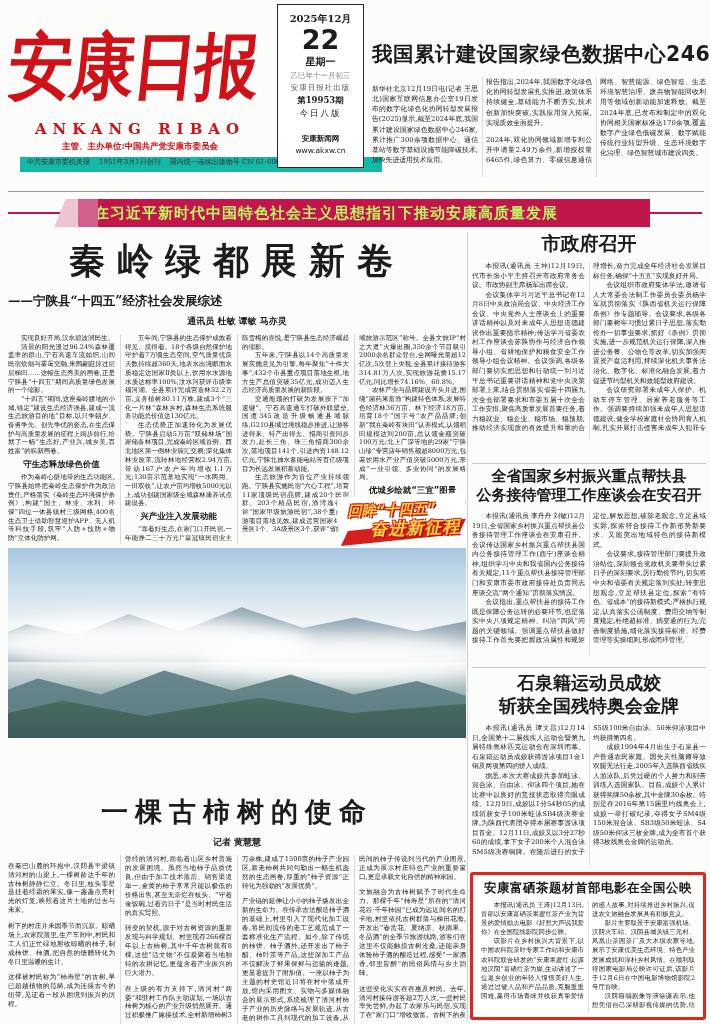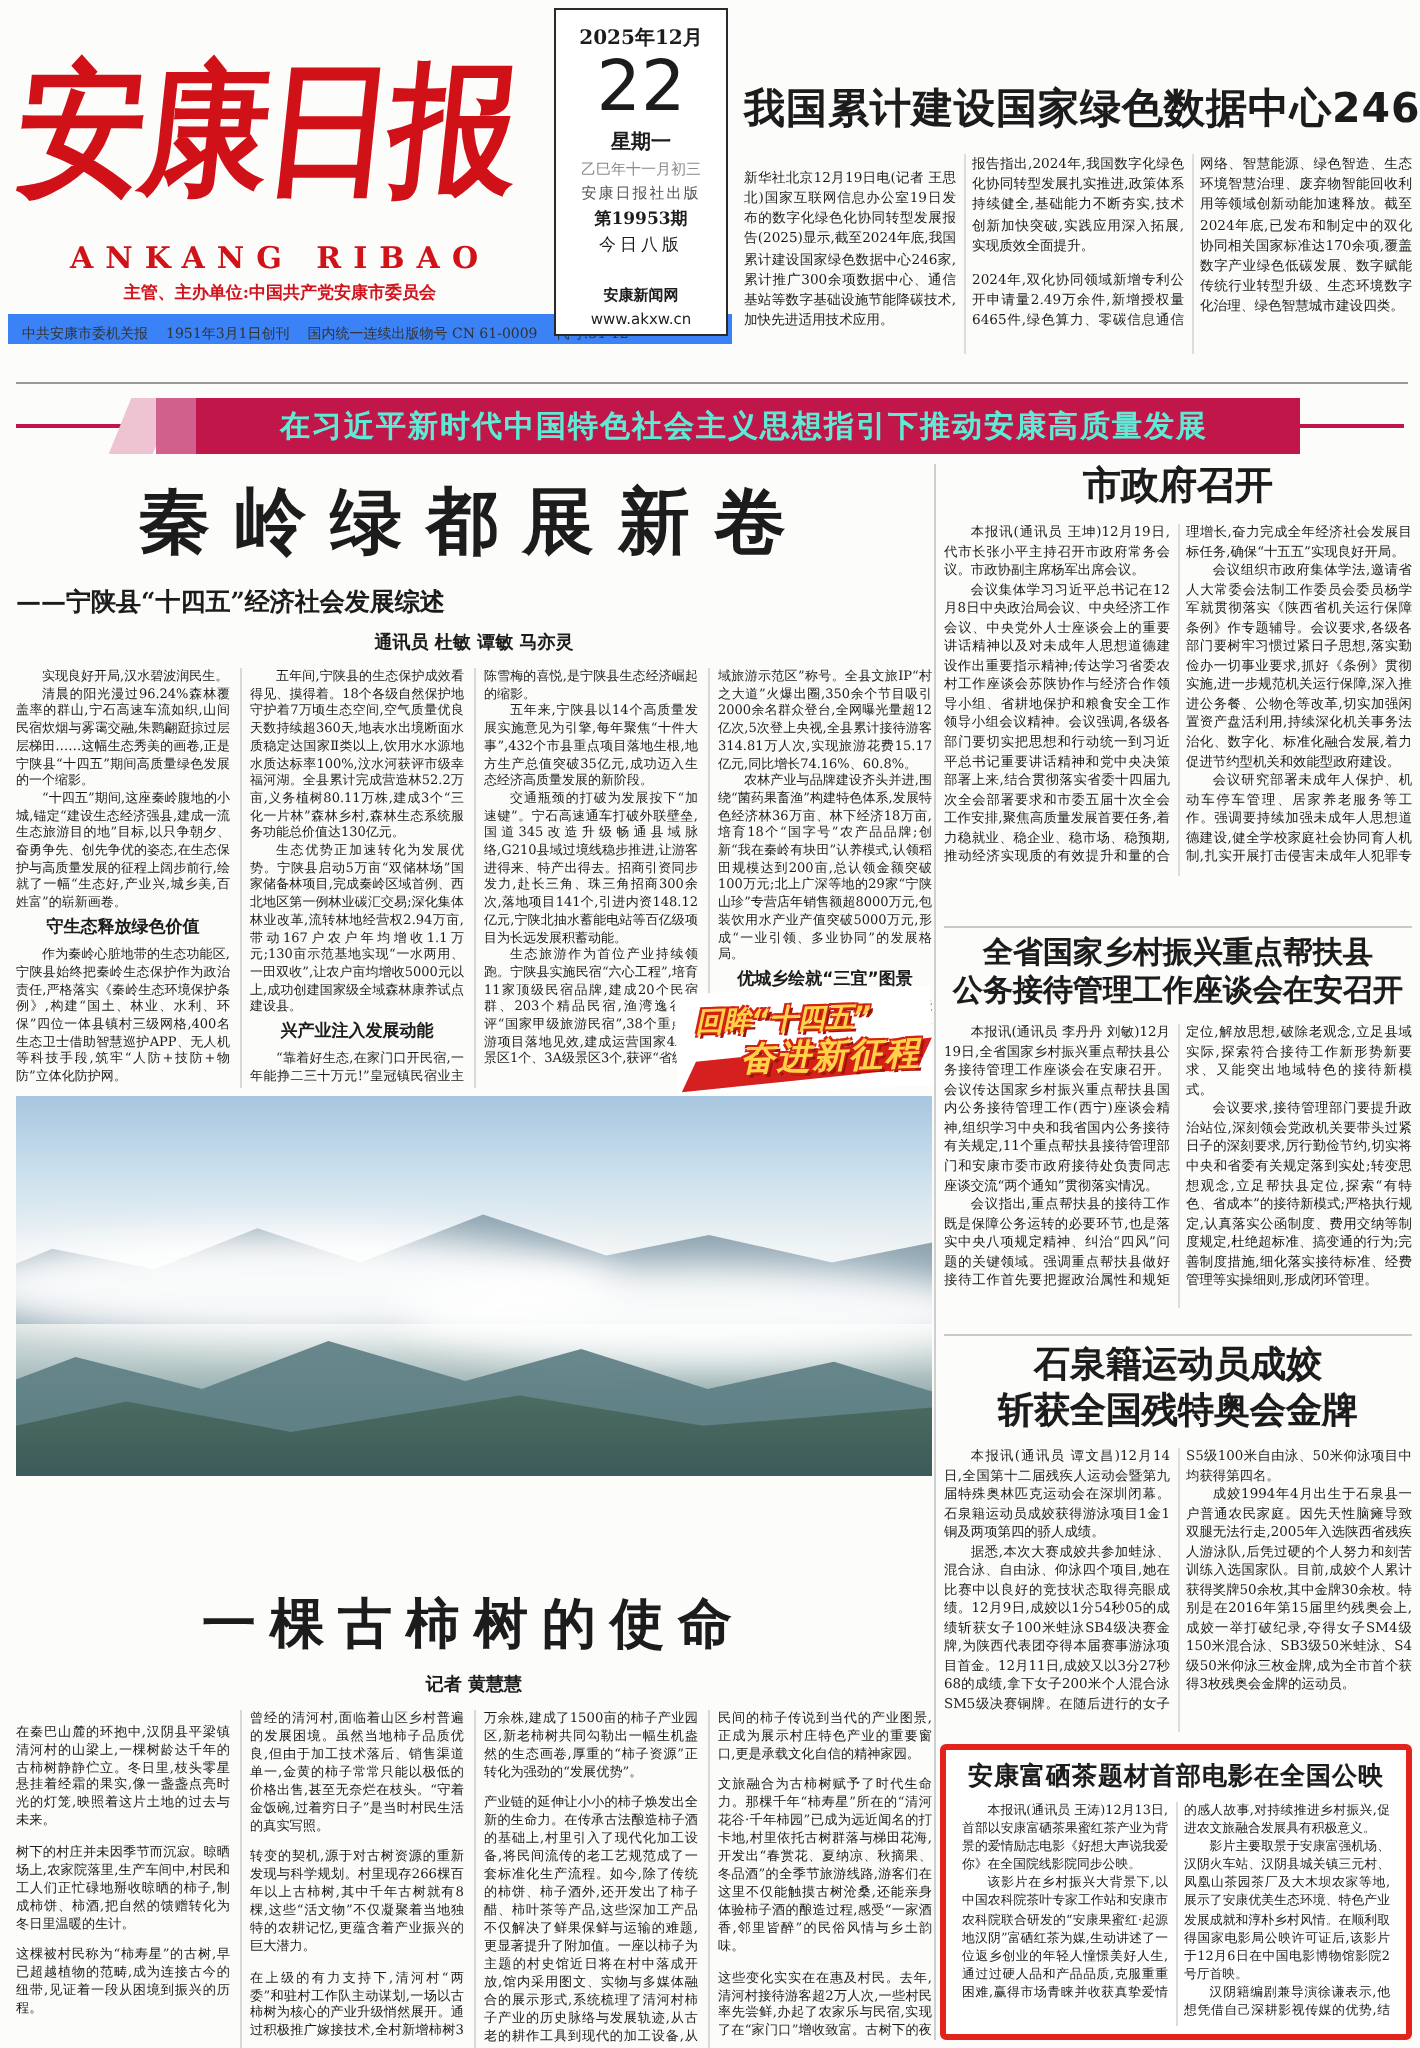--- a/index.html
+++ b/index.html
@@ -8,47 +8,47 @@
   [data-interactable]{box-sizing:border-box;}
 
   
   .mast-title{position:absolute;left:6px;top:0px;width:268px;height:122px;color:#d01218;
     font-weight:bold;font-size:64px;line-height:118px;text-align:center;letter-spacing:-2px;
     transform:skewX(-6deg) scaleY(1.12);transform-origin:left top;font-family:"DejaVu Serif",serif;}
   .mast-latin{position:absolute;left:6px;top:120px;width:268px;text-align:center;color:#cf1318;
     font-size:15px;font-weight:bold;letter-spacing:6px;font-family:"DejaVu Serif",serif;}
   .mast-org{position:absolute;left:6px;top:141px;width:268px;text-align:center;color:#d0131c;
     font-size:8.5px;font-weight:bold;}
-  .mast-strip{position:absolute;left:4px;top:157px;width:362px;height:15px;background:#3b82f6;
-    display:flex;gap:9px;align-items:flex-end;padding:0 7px;font-size:7px;color:#333;white-space:nowrap;overflow:hidden;}
+  .mast-strip{position:absolute;left:20px;top:157px;width:362px;height:15px;background:#14b8a6;
+    display:flex;gap:9px;align-items:flex-start;padding:0 7px;font-size:7px;color:#333;white-space:nowrap;overflow:hidden;}
 
   .datebox{position:absolute;left:277px;top:4px;width:87px;height:164px;border:1.5px solid #2a2a2a;
     background:#fff;text-align:center;padding-top:7px;}
   .db-ym{font-size:10px;font-weight:bold;}
-  .db-day{font-size:35px;font-weight:normal;line-height:1.05;font-family:"DejaVu Sans",sans-serif;}
+  .db-day{font-size:27px;font-weight:bold;line-height:1.05;font-family:"DejaVu Sans",sans-serif;}
   .db-wd{font-size:10px;font-weight:bold;margin-top:1px;}
   .db-lunar{font-size:7.5px;color:#8a8a8a;margin-top:2px;}
   .db-pub{font-size:7.5px;color:#555;margin-top:2px;letter-spacing:1px;}
   .db-issue{font-size:8.5px;font-weight:bold;margin-top:2px;}
   .db-pages{font-size:8.5px;margin-top:1px;letter-spacing:2px;}
   .db-site{font-size:7.5px;font-weight:bold;margin-top:14px;}
   .db-url{font-size:7.5px;margin-top:2px;font-family:"DejaVu Sans",sans-serif;}
 
   
   .tr-art{position:absolute;left:372px;top:40px;width:334px;}
   .tr-headline{font-size:20.5px;font-weight:900;letter-spacing:.5px;white-space:nowrap;
     font-family:"DejaVu Sans","Liberation Sans",sans-serif;}
   .tr-body{margin-top:9px;height:100px;column-count:3;column-gap:8px;column-rule:1px solid #ddd;
     font-size:6.8px;line-height:1.5;text-align:justify;overflow:hidden;}
   .top-rule{position:absolute;left:8px;top:191px;width:696px;border-top:1px solid #9a9a9a;}
 
   
   .banner-line{position:absolute;left:8px;top:212px;width:694px;border-top:2px solid #c0164a;}
-  .banner{position:absolute;left:94px;top:199px;width:556px;height:28px;background:#c0164a;color:#5eead4;
-    font-weight:bold;font-size:15px;line-height:28px;text-align:center;letter-spacing:1px;
+  .banner{position:absolute;left:94px;top:199px;width:556px;height:28px;background:#c0164a;color:#bef264;
+    font-weight:bold;font-size:15px;line-height:28px;letter-spacing:1px;
     font-family:"DejaVu Sans","Liberation Sans",sans-serif;}
   .bn-p1{position:absolute;left:-34px;top:0;width:22px;height:28px;background:#eec3d2;transform:skewX(-22deg);}
   .bn-p2{position:absolute;left:-16px;top:0;width:20px;height:28px;background:#d univ;}
   .bn-p2{background:#d2608d;}
 
   
   .main-headline{position:absolute;left:8px;top:237px;width:458px;text-align:center;font-size:36px;
     font-weight:900;letter-spacing:12px;font-family:Liberation Mono, monospace;}
   .main-sub{position:absolute;left:8px;top:293px;width:458px;text-align:left;font-size:12.5px;font-weight:bold;}
   .main-byline{position:absolute;left:8px;top:315px;width:458px;text-align:center;font-size:9px;font-weight:bold;}

